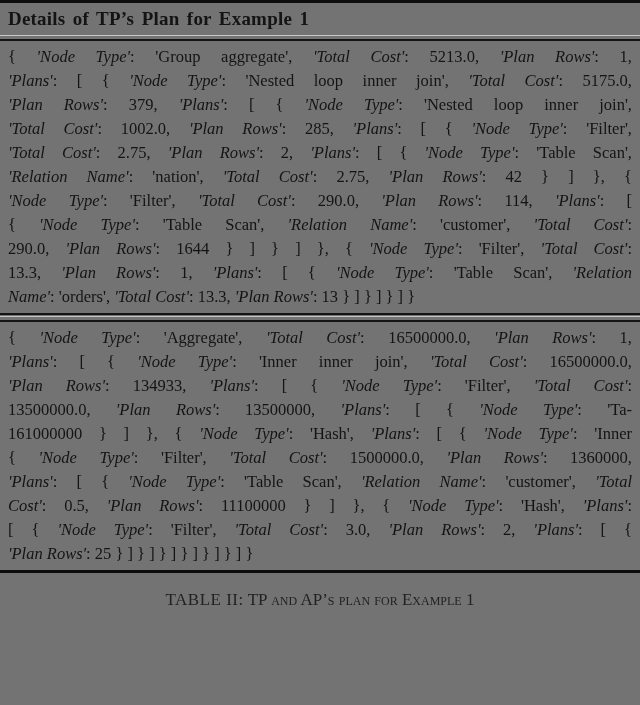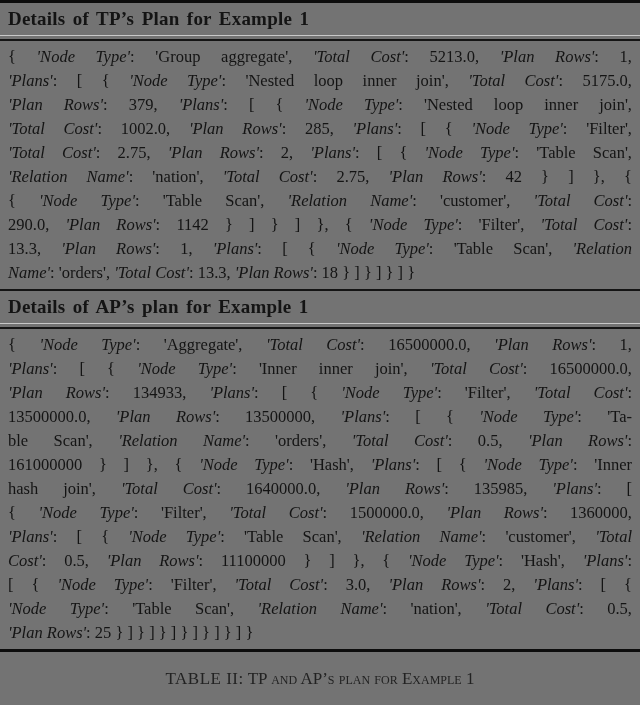--- a/index.html
+++ b/index.html
@@ -65,49 +65,46 @@
       <div class="gap"></div>
       <div class="dark"></div>
     </div>
     <div class="para">
         <div class="line"><span>{ </span><i>'Node Type'</i><span>: 'Group aggregate', </span><i>'Total Cost'</i><span>: 5213.0, </span><i>'Plan Rows'</i><span>: 1,</span></div>
         <div class="line"><i>'Plans'</i><span>: [ { </span><i>'Node Type'</i><span>: 'Nested loop inner join', </span><i>'Total Cost'</i><span>: 5175.0,</span></div>
         <div class="line"><i>'Plan Rows'</i><span>: 379, </span><i>'Plans'</i><span>: [ { </span><i>'Node Type'</i><span>: 'Nested loop inner join',</span></div>
         <div class="line"><i>'Total Cost'</i><span>: 1002.0, </span><i>'Plan Rows'</i><span>: 285, </span><i>'Plans'</i><span>: [ { </span><i>'Node Type'</i><span>: 'Filter',</span></div>
         <div class="line"><i>'Total Cost'</i><span>: 2.75, </span><i>'Plan Rows'</i><span>: 2, </span><i>'Plans'</i><span>: [ { </span><i>'Node Type'</i><span>: 'Table Scan',</span></div>
         <div class="line"><i>'Relation Name'</i><span>: 'nation', </span><i>'Total Cost'</i><span>: 2.75, </span><i>'Plan Rows'</i><span>: 42 } ] }, {</span></div>
+        <div class="line"><i>'Node Type'</i><span>: 'Filter', </span><i>'Total Cost'</i><span>: 290.0, </span><i>'Plan Rows'</i><span>: 114, </span><i>'Plans'</i><span>: [</span></div>
         <div class="line"><span>{ </span><i>'Node Type'</i><span>: 'Table Scan', </span><i>'Relation Name'</i><span>: 'customer', </span><i>'Total Cost'</i><span>:</span></div>
-        <div class="line"><span>290.0, </span><i>'Plan Rows'</i><span>: 1142 } ] } ] }, { </span><i>'Node Type'</i><span>: 'Filter', </span><i>'Total Cost'</i><span>:</span></div>
+        <div class="line"><span>290.0, </span><i>'Plan Rows'</i><span>: 1644 } ] } ] }, { </span><i>'Node Type'</i><span>: 'Filter', </span><i>'Total Cost'</i><span>:</span></div>
         <div class="line"><span>13.3, </span><i>'Plan Rows'</i><span>: 1, </span><i>'Plans'</i><span>: [ { </span><i>'Node Type'</i><span>: 'Table Scan', </span><i>'Relation</i></div>
-        <div class="line last"><i>Name'</i><span>: 'orders', </span><i>'Total Cost'</i><span>: 13.3, </span><i>'Plan Rows'</i><span>: 18 } ] } ] } ] }</span></div>
+        <div class="line last"><i>Name'</i><span>: 'orders', </span><i>'Total Cost'</i><span>: 13.3, </span><i>'Plan Rows'</i><span>: 13 } ] } ] } ] }</span></div>
       </div>
   </section>
 
   <div class="rule-mid"></div>
 
   <section>
-    <h2 class="hdr">Details of AP’s plan for Example 1</h2>
     <div class="dbl-rule">
       <div class="faint"></div>
       <div class="gap"></div>
       <div class="dark"></div>
     </div>
     <div class="para">
         <div class="line"><span>{ </span><i>'Node Type'</i><span>: 'Aggregate', </span><i>'Total Cost'</i><span>: 16500000.0, </span><i>'Plan Rows'</i><span>: 1,</span></div>
         <div class="line"><i>'Plans'</i><span>: [ { </span><i>'Node Type'</i><span>: 'Inner inner join', </span><i>'Total Cost'</i><span>: 16500000.0,</span></div>
         <div class="line"><i>'Plan Rows'</i><span>: 134933, </span><i>'Plans'</i><span>: [ { </span><i>'Node Type'</i><span>: 'Filter', </span><i>'Total Cost'</i><span>:</span></div>
         <div class="line"><span>13500000.0, </span><i>'Plan Rows'</i><span>: 13500000, </span><i>'Plans'</i><span>: [ { </span><i>'Node Type'</i><span>: 'Ta-</span></div>
-        <div class="line"><span>ble Scan', </span><i>'Relation Name'</i><span>: 'orders', </span><i>'Total Cost'</i><span>: 0.5, </span><i>'Plan Rows'</i><span>:</span></div>
         <div class="line"><span>161000000 } ] }, { </span><i>'Node Type'</i><span>: 'Hash', </span><i>'Plans'</i><span>: [ { </span><i>'Node Type'</i><span>: 'Inner</span></div>
-        <div class="line"><span>hash join', </span><i>'Total Cost'</i><span>: 1640000.0, </span><i>'Plan Rows'</i><span>: 135985, </span><i>'Plans'</i><span>: [</span></div>
         <div class="line"><span>{ </span><i>'Node Type'</i><span>: 'Filter', </span><i>'Total Cost'</i><span>: 1500000.0, </span><i>'Plan Rows'</i><span>: 1360000,</span></div>
         <div class="line"><i>'Plans'</i><span>: [ { </span><i>'Node Type'</i><span>: 'Table Scan', </span><i>'Relation Name'</i><span>: 'customer', </span><i>'Total</i></div>
         <div class="line"><i>Cost'</i><span>: 0.5, </span><i>'Plan Rows'</i><span>: 11100000 } ] }, { </span><i>'Node Type'</i><span>: 'Hash', </span><i>'Plans'</i><span>:</span></div>
         <div class="line"><span>[ { </span><i>'Node Type'</i><span>: 'Filter', </span><i>'Total Cost'</i><span>: 3.0, </span><i>'Plan Rows'</i><span>: 2, </span><i>'Plans'</i><span>: [ {</span></div>
-        <div class="line"><i>'Node Type'</i><span>: 'Table Scan', </span><i>'Relation Name'</i><span>: 'nation', </span><i>'Total Cost'</i><span>: 0.5,</span></div>
         <div class="line last"><i>'Plan Rows'</i><span>: 25 } ] } ] } ] } ] } ] } ] }</span></div>
       </div>
   </section>
 
   <div class="rule-bottom"></div>
 
   <div class="caption">
     <span class="cap-label">TABLE II:</span><span class="cap-text"> TP and AP’s plan for Example 1</span>
   </div>
 

